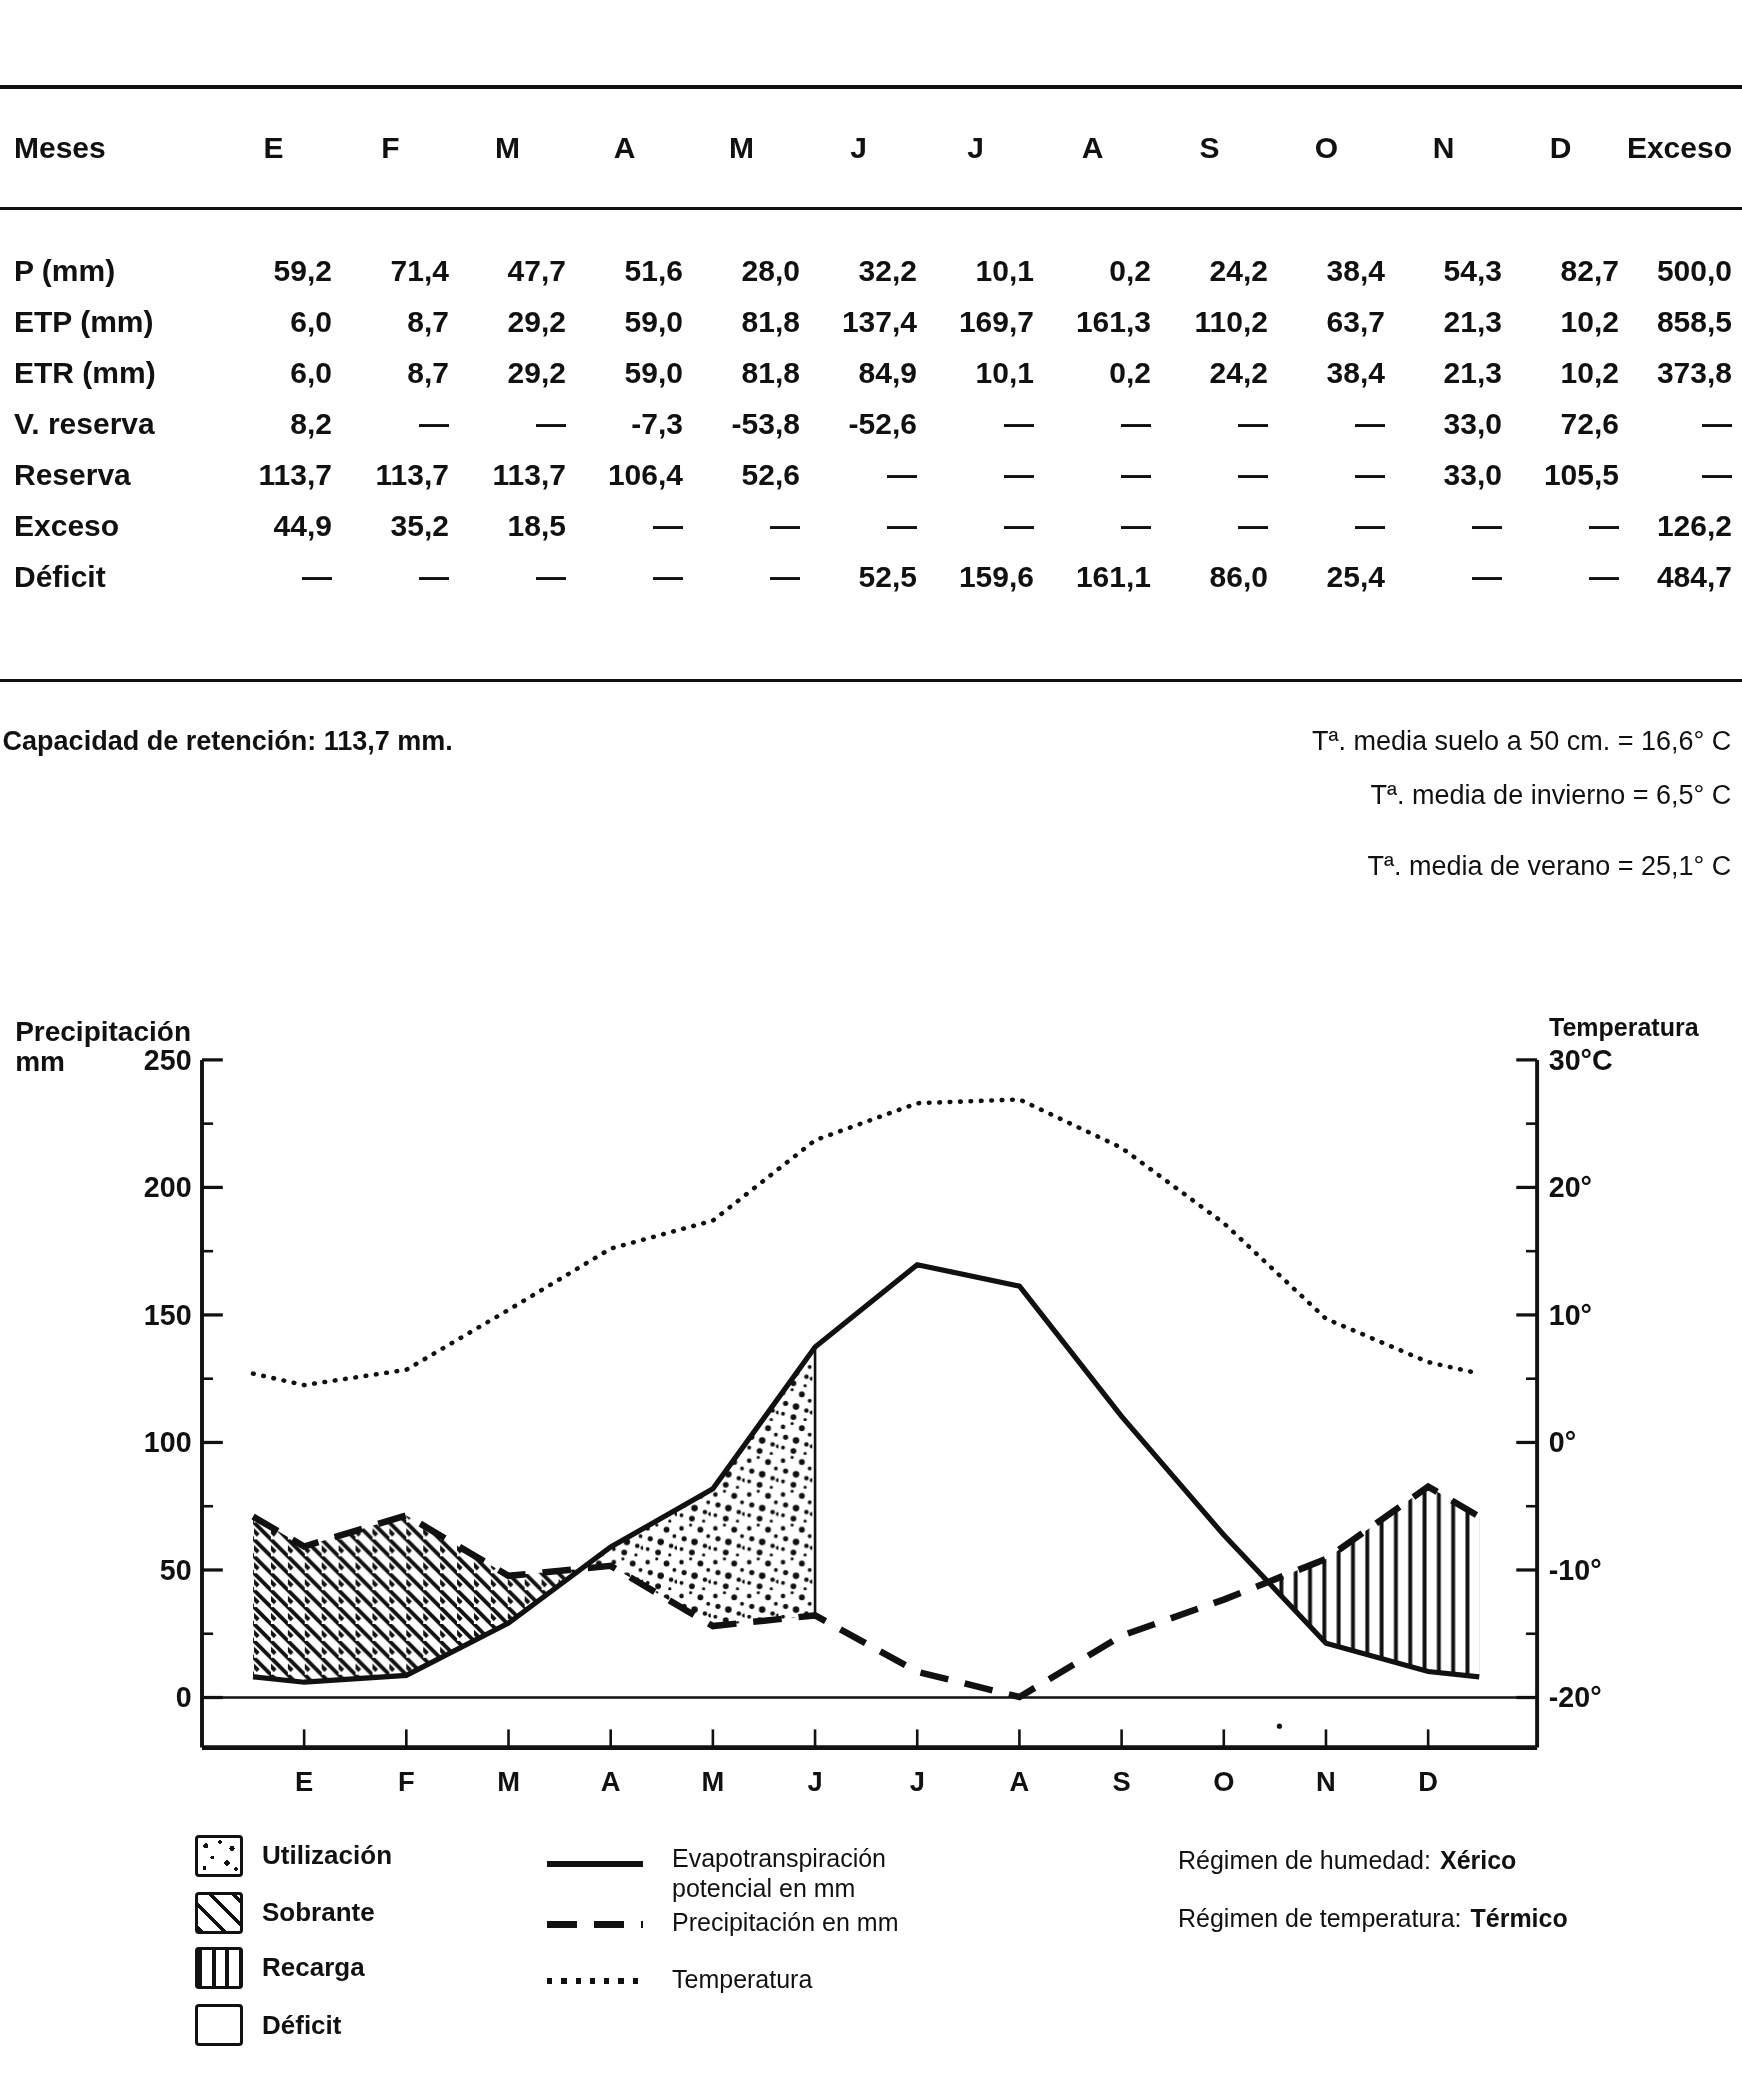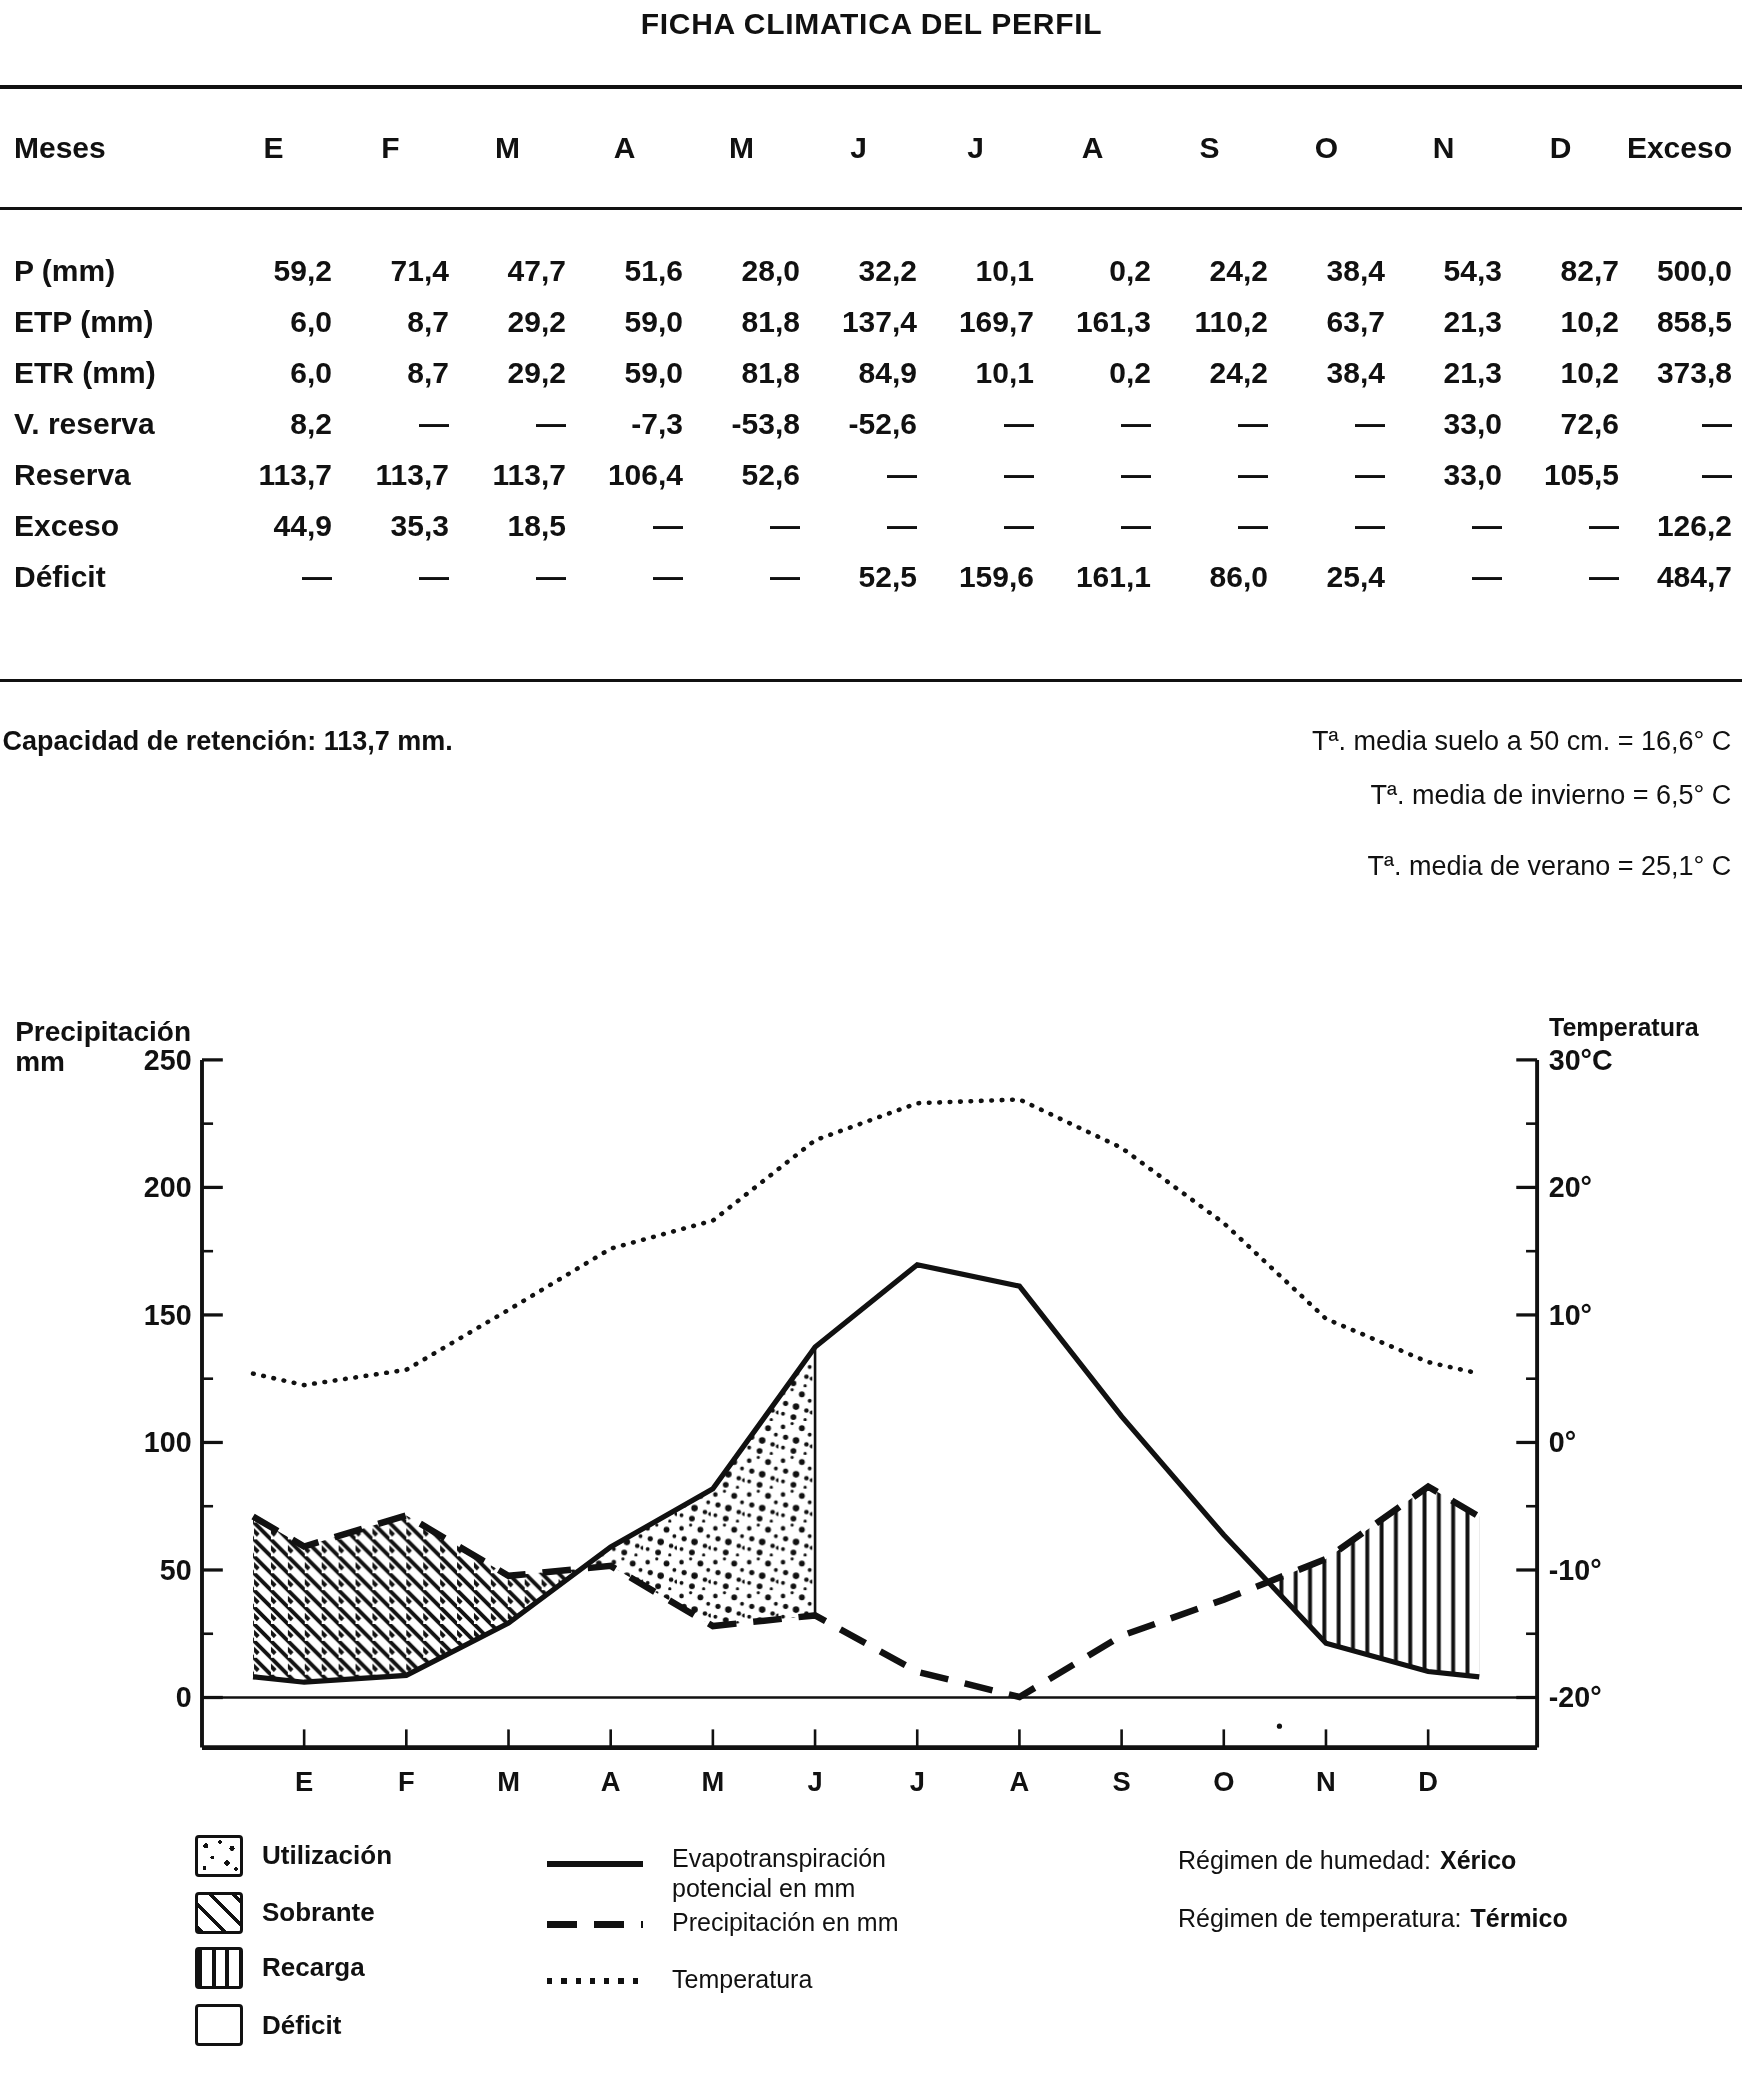--- a/index.html
+++ b/index.html
@@ -46,21 +46,20 @@
   .sample-lbl{left:672px;font-size:25px;font-weight:400;line-height:30px;white-space:nowrap;}
   .regime{left:1178px;font-size:25px;font-weight:400;white-space:nowrap;}
   .regime b{font-weight:700;margin-left:9px;}
   #chartSvg{left:0;top:0;}
 </style>
 </head>
 <body>
 
 <div id="page">
 
-  <div class="abs" id="title">FICHA CLIMATICA DEL PERFIL</div>
 
   <div class="abs rule" style="top:85px;height:3.9px"></div>
   <div class="abs rule" style="top:207px;height:3.3px"></div>
   <div class="abs rule" style="top:679px;height:3.3px"></div>
 
   <div class="abs t-grid" id="tblHead">
       <div class="c-lbl">Meses</div>
       <div class="c-m">E</div>
       <div class="c-m">F</div>
       <div class="c-m">M</div>
@@ -152,21 +151,21 @@
         <div class="c-num">—</div>
         <div class="c-num">—</div>
         <div class="c-num">—</div>
         <div class="c-num">33,0</div>
         <div class="c-num">105,5</div>
         <div class="c-tot">—</div>
       </div>
       <div class="t-row">
         <div class="c-lbl">Exceso</div>
         <div class="c-num">44,9</div>
-        <div class="c-num">35,3</div>
+        <div class="c-num">35,2</div>
         <div class="c-num">18,5</div>
         <div class="c-num">—</div>
         <div class="c-num">—</div>
         <div class="c-num">—</div>
         <div class="c-num">—</div>
         <div class="c-num">—</div>
         <div class="c-num">—</div>
         <div class="c-num">—</div>
         <div class="c-num">—</div>
         <div class="c-num">—</div>

